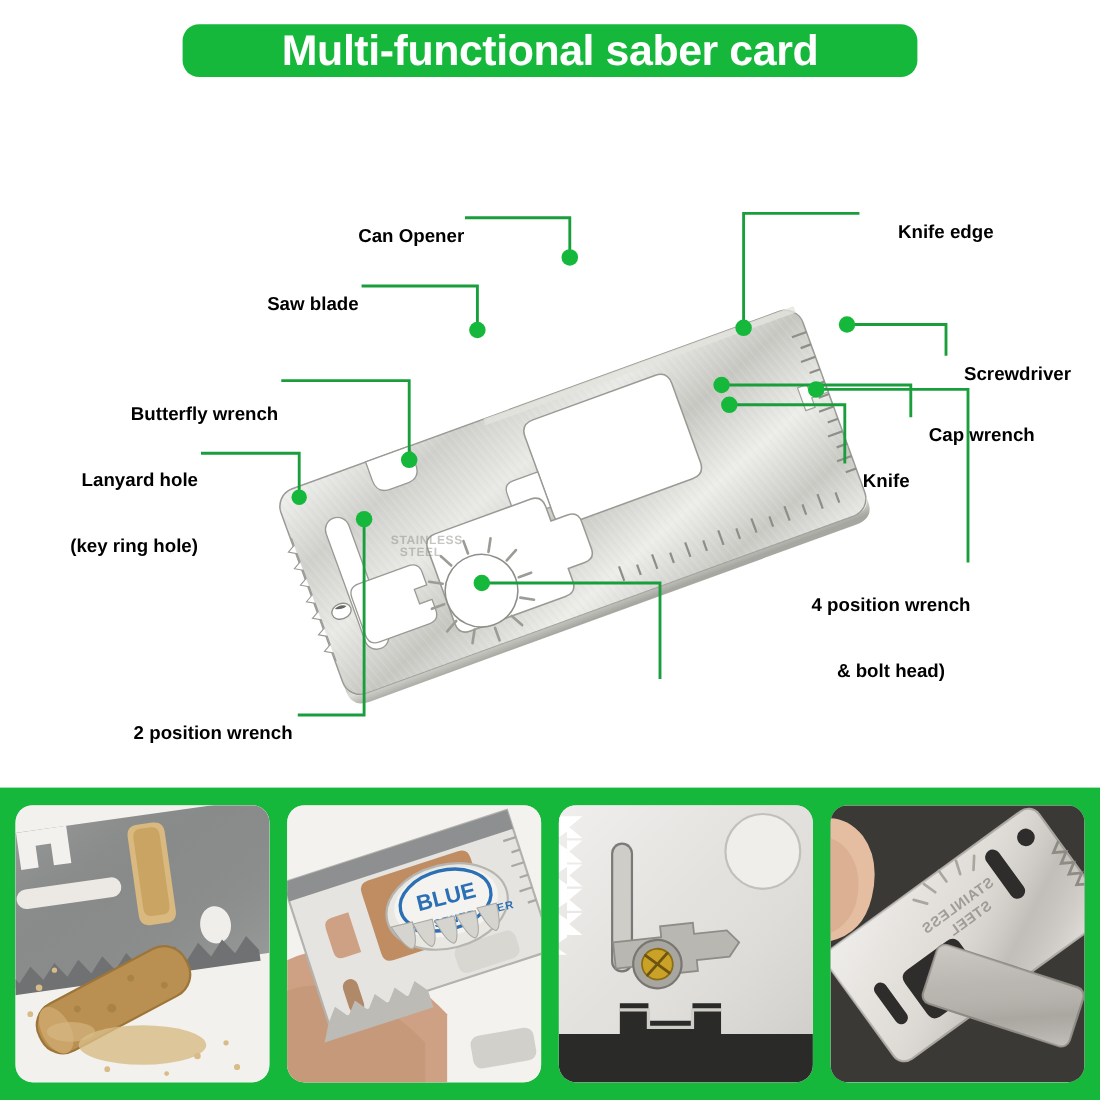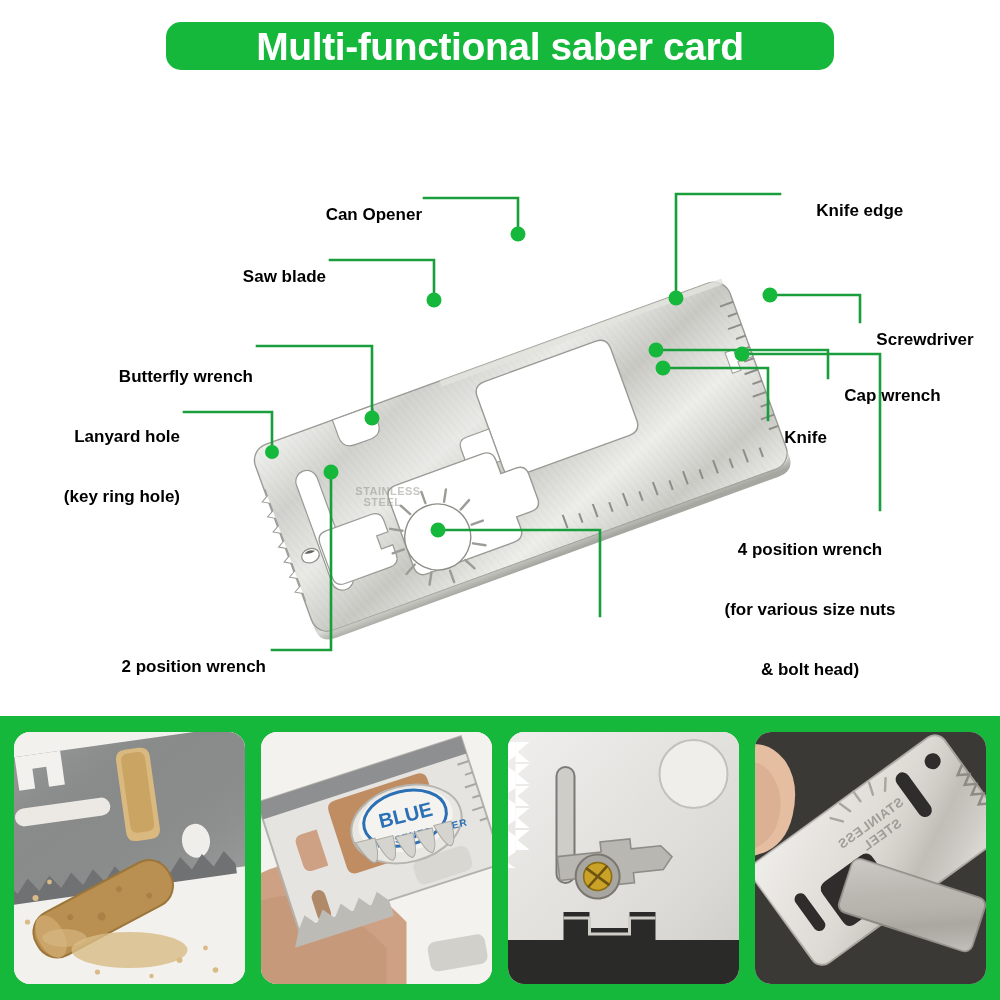--- a/index.html
+++ b/index.html
@@ -272,21 +272,20 @@
     <div class="callout l" style="left:816px;top:266px;width:210px;">
       <span>Cap wrench</span>
     </div>
 
     <div class="callout l" style="left:756px;top:308px;width:160px;">
       <span>Knife</span>
     </div>
 
     <div class="callout c" style="left:660px;top:400px;width:300px;">
       <div>4 position wrench</div>
-      <div>(for various size nuts</div>
       <div>&amp; bolt head)</div>
     </div>
 
 
   </div>
 
   <div class="strip">
     <div class="photos">
 
       <div class="photo">

